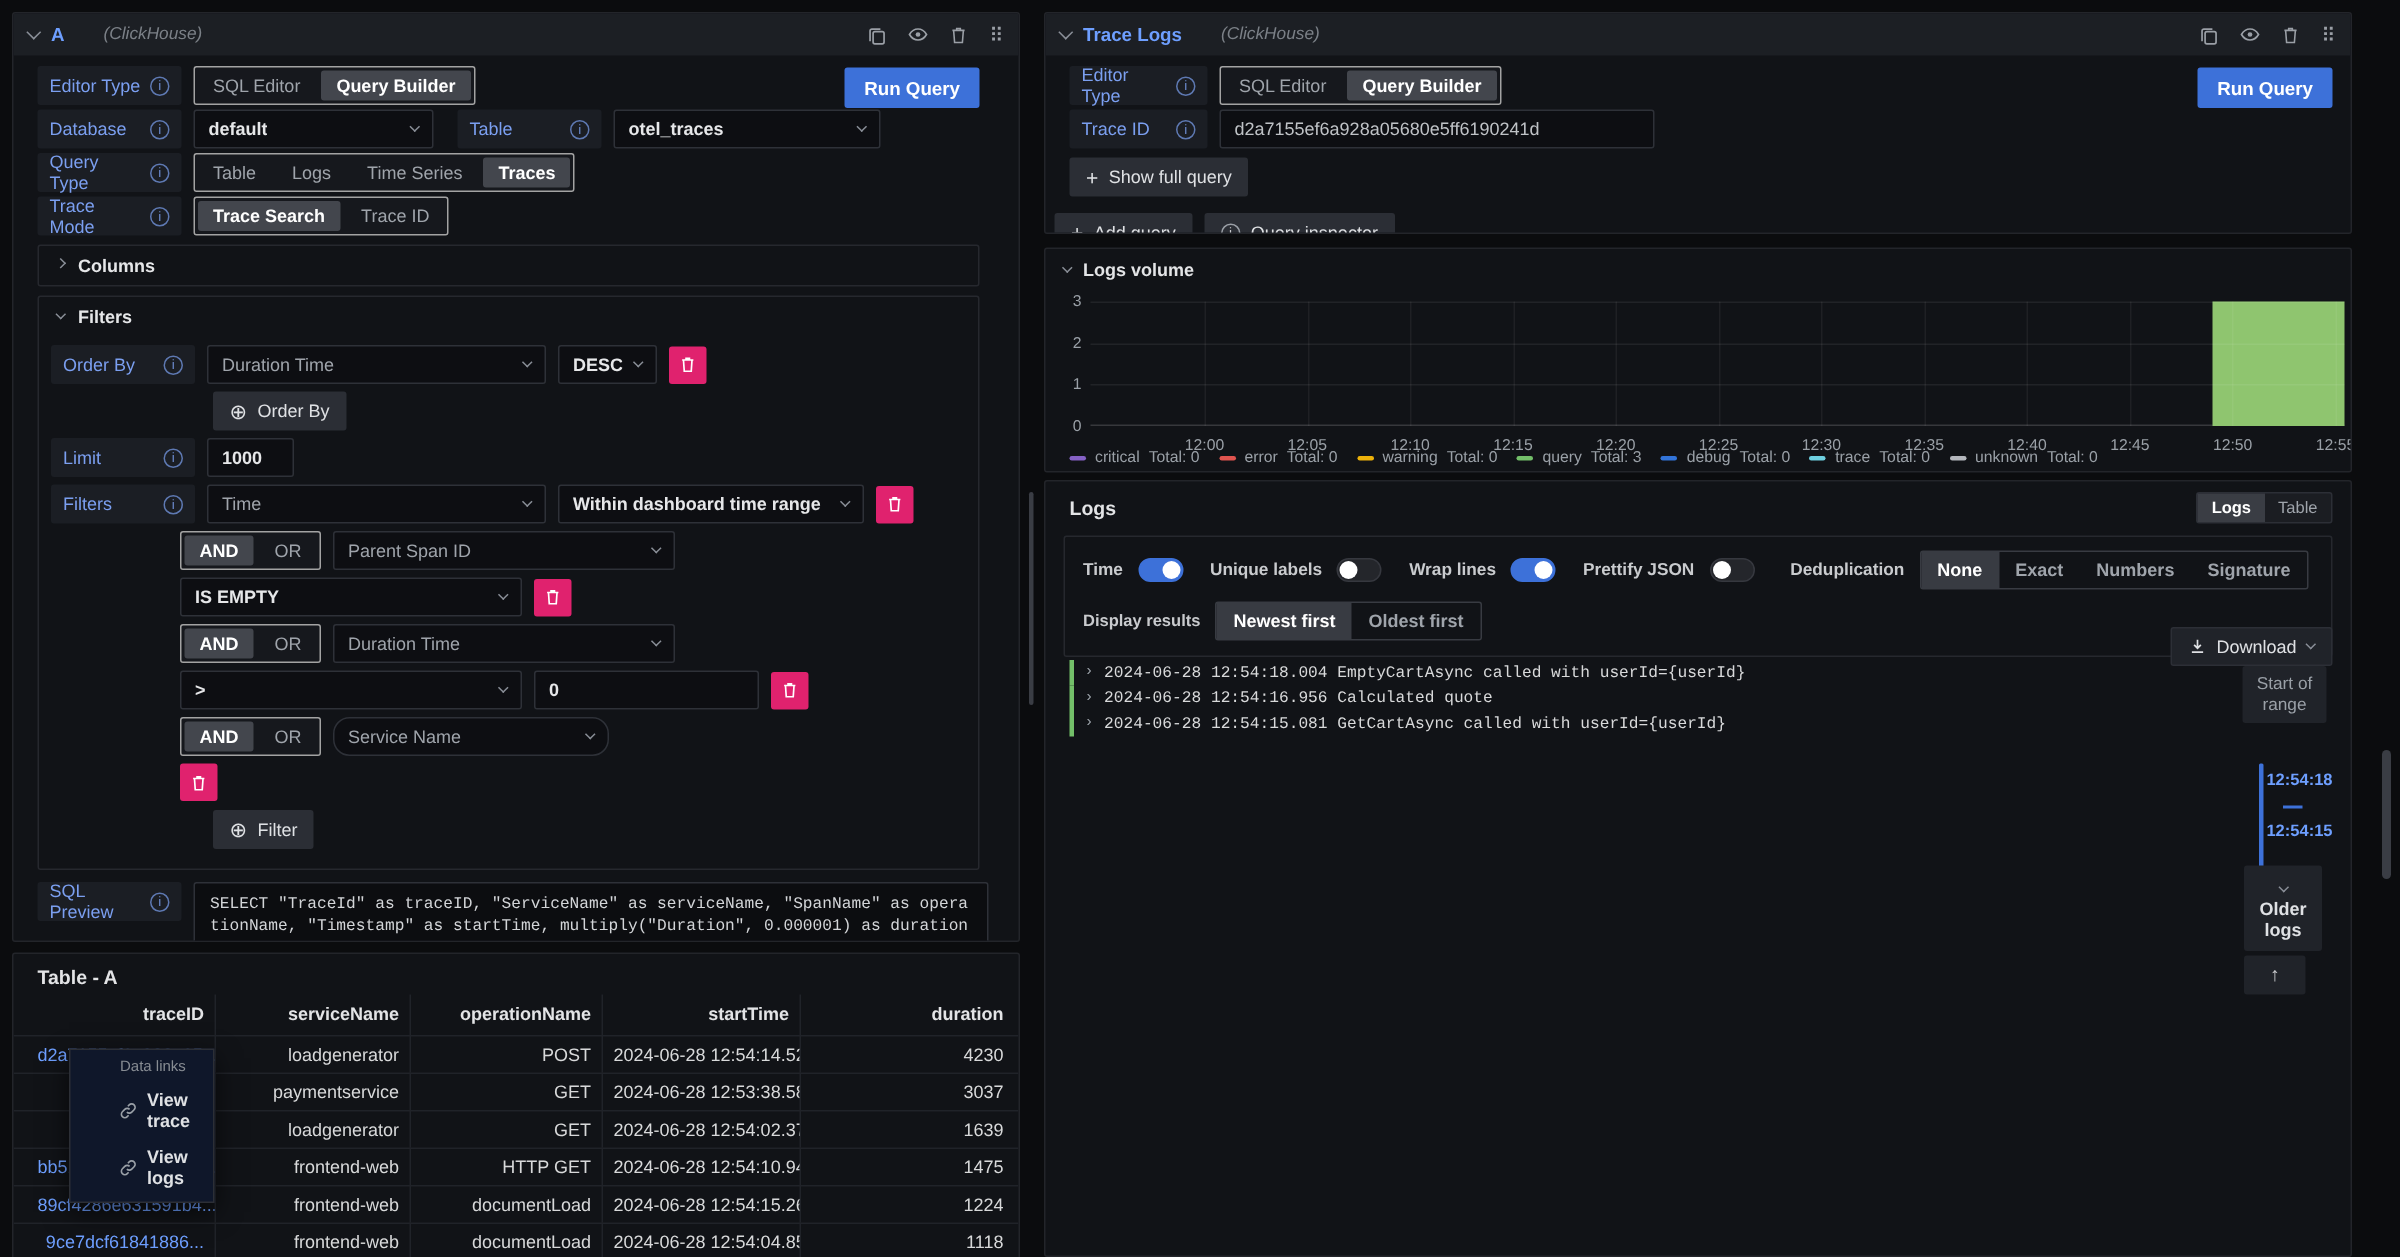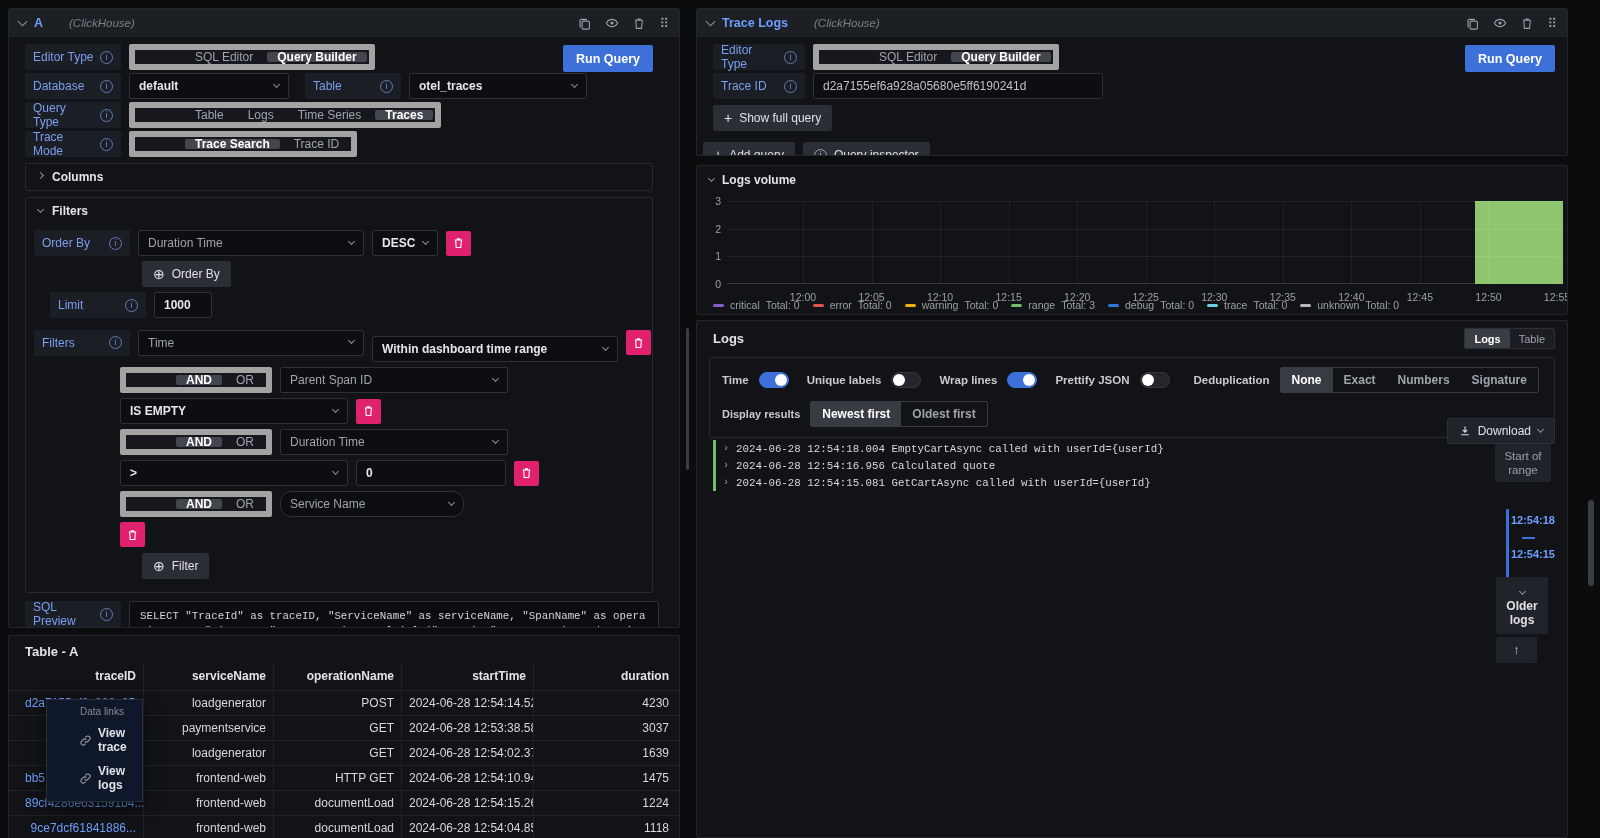--- a/index.html
+++ b/index.html
@@ -16,21 +16,21 @@
   .chev { width:7px; height:7px; border-right:1.5px solid #8a8f98; border-bottom:1.5px solid #8a8f98;
           transform:rotate(45deg); display:inline-block; margin-top:-4px; flex:none; }
   .chev.right { transform:rotate(-45deg); }
   .chev.sm { width:5px; height:5px; }
 
   .chip { display:inline-flex; align-items:center; justify-content:space-between; gap:6px; background:#1b1e24;
           border-radius:2px; height:26px; padding:0 8px; color:#7b9ff0; font-weight:500; flex:none; }
   .info-i { width:13px; height:13px; border:1px solid rgba(123,159,240,.7); border-radius:50%;
             font-size:9px; line-height:11px; text-align:center; color:rgba(123,159,240,.85); flex:none; }
 
-  .seg { display:inline-flex; background:#16181d; border:6px solid #a3a3a3; border-radius:2px; height:26px; align-items:stretch;padding-left:48px; }
+  .seg { display:inline-flex; background:#16181d; border:1px solid #a3a3a3; border-radius:2px; height:26px; align-items:stretch; }
   .seg .opt { padding:0 12px; display:flex; align-items:center; color:#9fa4ab; cursor:pointer; white-space:nowrap; }
   .seg .opt.sel { background:#43464d; color:#fff; font-weight:700; border-radius:2px; margin:2px; padding:0 10px; }
 
   .selbox { display:flex; align-items:center; justify-content:space-between; background:#0d0e12;
             border:1px solid #2e3138; border-radius:2px; height:26px; padding:0 9px; gap:8px; }
   .selbox .val { color:#9fa4ab; white-space:nowrap; overflow:hidden; }
   .selbox .val.white { color:#e6e7e9; font-weight:600; }
   .inputbox { background:#0d0e12; border:1px solid #2e3138; border-radius:2px; height:26px;
               padding:0 9px; display:flex; align-items:center; color:#e6e7e9; font-weight:600; }
 
@@ -216,38 +216,38 @@
         </button>
       </div>
 
       <div class="row" style="margin-left:116px; margin-top:5px;">
         <button class="btn2">
           <span class="plus">⊕</span>
           <span>Order By</span>
         </button>
       </div>
 
-      <div class="row" style="margin-left:24px; margin-top:5px;">
+      <div class="row" style="margin-left:8px; margin-top:5px;">
         <span class="chip" style="width:96px;">
           <span>Limit</span>
           <span class="info-i">i</span>
         </span>
         <span class="inputbox" style="width:58px;">1000</span>
       </div>
 
       <div class="row" style="margin-left:8px; margin-top:5px;">
         <span class="chip" style="width:96px;">
           <span>Filters</span>
           <span class="info-i">i</span>
         </span>
         <span class="selbox" style="width:226px;">
           <span class="val">Time</span>
             <span class="chev sm"></span>
         </span>
-        <span class="selbox" style="width:246px;margin-top:13px;">
+        <span class="selbox" style="width:204px;">
           <span class="val white">Within dashboard time range</span>
             <span class="chev sm"></span>
         </span>
         <button class="btn-del">
           <svg width="11" height="12" viewBox="0 0 14 16">
               <path d="M2 4h10M5.5 4V2.5h3V4M3.2 4l.7 10h6.2l.7-10" fill="none" stroke="#fff" stroke-width="1.5"></path>
             </svg>
         </button>
       </div>
 
@@ -519,21 +519,21 @@
         <span>error</span>
         <span>Total: 0</span>
       </div>
       <div class="leg-item">
         <span class="leg-swatch" style="background: rgb(237, 178, 10);"></span>
         <span>warning</span>
         <span>Total: 0</span>
       </div>
       <div class="leg-item">
         <span class="leg-swatch" style="background: rgb(115, 191, 105);"></span>
-        <span>range</span>
+        <span>query</span>
         <span>Total: 3</span>
       </div>
       <div class="leg-item">
         <span class="leg-swatch" style="background: rgb(50, 116, 217);"></span>
         <span>debug</span>
         <span>Total: 0</span>
       </div>
       <div class="leg-item">
         <span class="leg-swatch" style="background: rgb(110, 208, 224);"></span>
         <span>trace</span>

